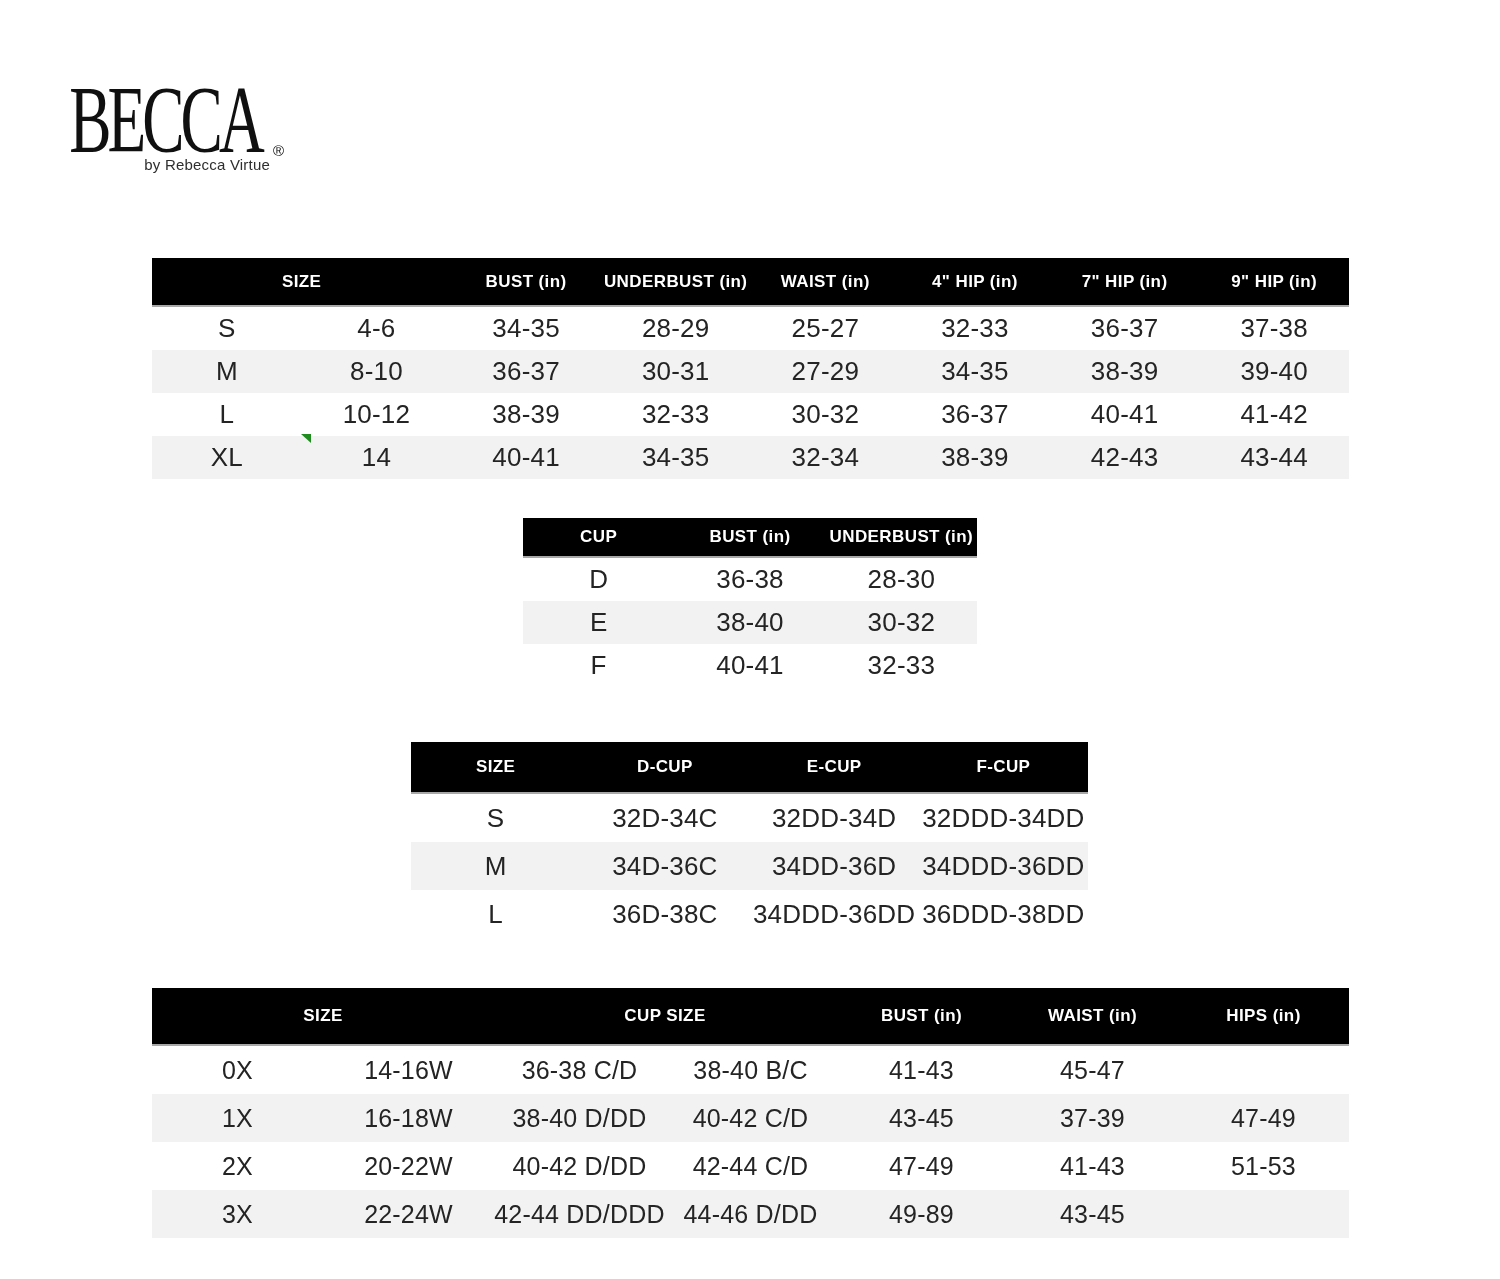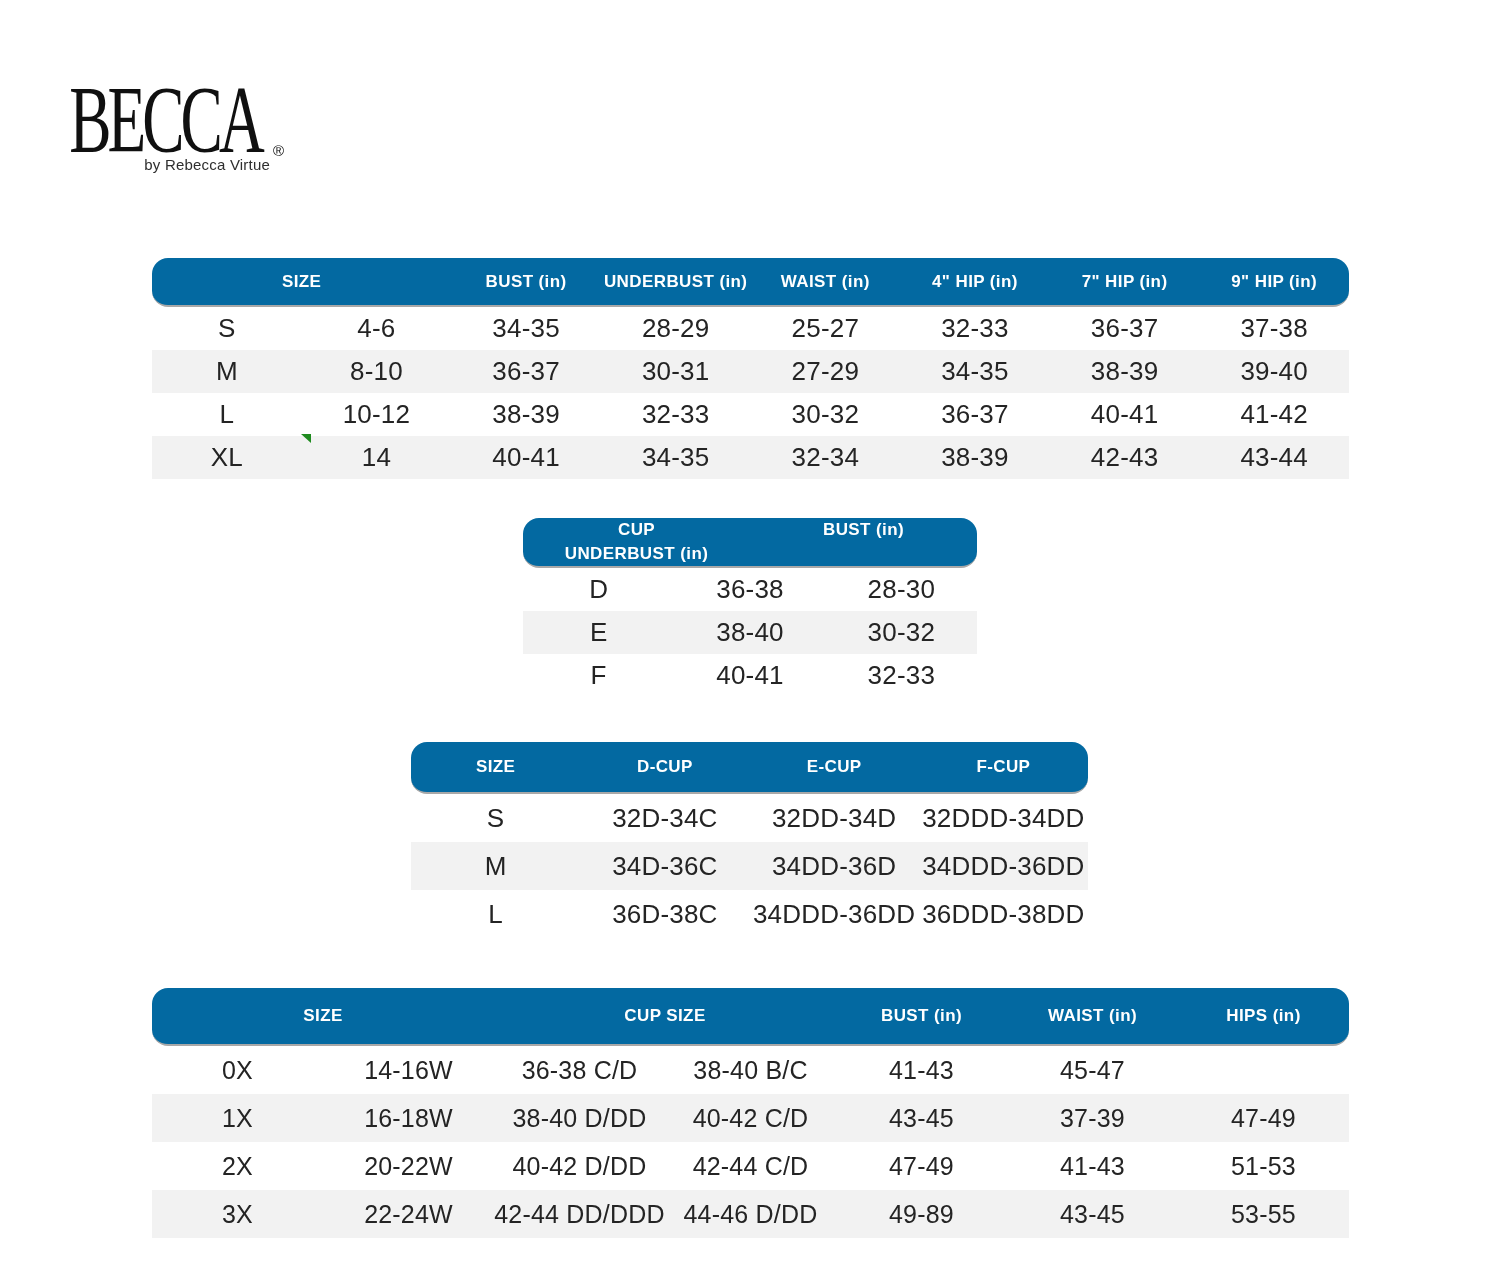--- a/index.html
+++ b/index.html
@@ -42,24 +42,23 @@
     padding-right: 60px;
     font-size: 15px;
     letter-spacing: 0.2px;
     color: #2e2e2e;
   }
 
   
   .tbl { position: absolute; }
   .thead {
     display: grid;
-    background: #0369a1;
+    background: #000000;
     color: #ffffff;
     border-bottom: 2px solid #a8a8a8;
-    border-radius: 16px;
   }
   .hc {
     display: flex; align-items: center; justify-content: center;
     font-size: 17px; font-weight: 700; letter-spacing: 0.4px;
     white-space: nowrap;
   }
   .trow { display: grid; }
   .c {
     display: flex; align-items: center; justify-content: center;
     font-size: 26px; color: #242424; letter-spacing: 0.2px;
@@ -68,21 +67,21 @@
   .stripe { background: #f2f2f2; }
   .span2 { grid-column: span 2; }
 
   
   .t1 { left: 152px; top: 258px; width: 1197px; }
   .t1 .thead { grid-template-columns: repeat(8, 1fr); height: 49px; }
   .t1 .trow  { grid-template-columns: repeat(8, 1fr); height: 43px; }
 
   
   .t2 { left: 523px; top: 518px; width: 454px; }
-  .t2 .thead { grid-template-columns: repeat(2, 1fr); height: 50px; }
+  .t2 .thead { grid-template-columns: repeat(3, 1fr); height: 40px; }
   .t2 .trow  { grid-template-columns: repeat(3, 1fr); height: 43px; }
 
   
   .t3 { left: 411px; top: 742px; width: 677px; }
   .t3 .thead { grid-template-columns: repeat(4, 1fr); height: 52px; }
   .t3 .trow  { grid-template-columns: repeat(4, 1fr); height: 48px; }
 
   
   .t4 { left: 152px; top: 988px; width: 1197px; }
   .t4 .thead { grid-template-columns: repeat(7, 1fr); height: 58px; }
@@ -249,17 +248,16 @@
       <div class="c">41-43</div>
       <div class="c">51-53</div>
     </div>
     <div class="trow stripe">
       <div class="c">3X</div>
       <div class="c">22-24W</div>
       <div class="c">42-44 DD/DDD</div>
       <div class="c">44-46 D/DD</div>
       <div class="c">49-89</div>
       <div class="c">43-45</div>
-      <div class="c">53-55</div>
     </div>
   </div>
 
 </div>
 
 </body></html>

